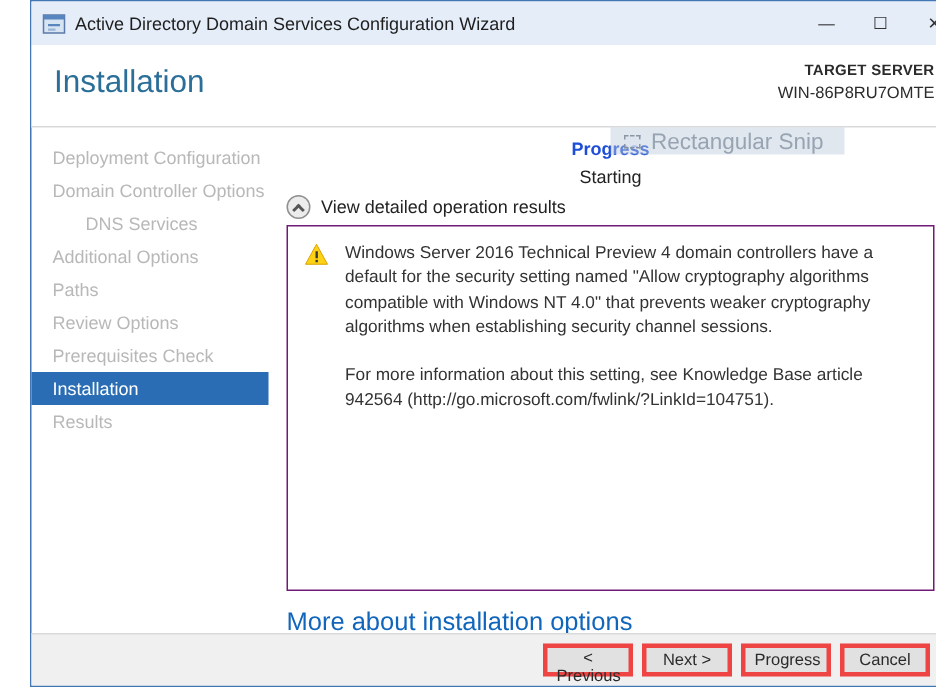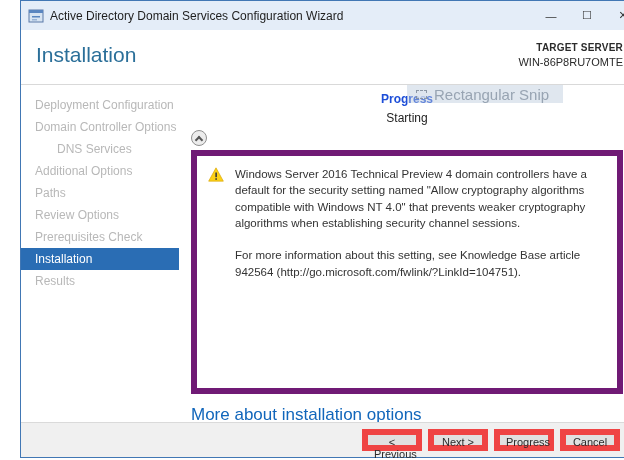--- a/index.html
+++ b/index.html
@@ -88,21 +88,21 @@
   }
   .chevron-up {
     position: absolute; left: 4px; top: 6px;
     width: 6px; height: 6px;
     border-left: 2px solid #555;
     border-top: 2px solid #555;
     transform: rotate(45deg);
   }
   .details-box {
     margin-top: 4px;
-    border: 6px solid #701a75;
+    border: 1px solid #701a75;
     height: 244px;
     padding: 10px 16px 10px 12px;
     background: #ffffff;
     position: relative;
   }
   .warn-icon { position: absolute; left: 11px; top: 11px; width: 16px; height: 15px; }
   .warn-text { margin-left: 26px; font-size: 11.5px; color: #333; line-height: 1.42; }
   .warn-text p { margin: 0 0 16px 0; }
   .more-link {
     display: inline-block;
@@ -138,21 +138,21 @@
     width: 100%; height: 35px;
     background: #f0f0f0;
     border-top: 1px solid #dadada;
     display: flex; align-items: center; justify-content: flex-end;
     padding-right: 21px;
   }
   .btn {
     width: 60px; height: 22px;
     margin-left: 6px;
     background: #e1e1e1;
-    border: 6px solid #ef4444;
+    border: 3px solid #ef4444;
     font-size: 11px;
     color: #2b2b2b;
     font-family: "Liberation Sans", sans-serif;
     cursor: pointer;
   }
 </style>
 </head>
 <body>
 
 <div class="window">
@@ -195,20 +195,21 @@
     </div>
 
     <div class="content">
       <div class="progress-label">Progress</div>
       <div class="status-text">Starting</div>
 
       <div class="toggle-row">
         <span class="circle-btn">
             <span class="chevron-up"></span>
           </span>
+        <span>View detailed operation results</span>
       </div>
 
       <div class="details-box">
         <svg class="warn-icon" viewBox="0 0 24 22">
           <path d="M12 1 L23 21 H1 Z" fill="#fcd116" stroke="#d9a300" stroke-width="1"></path>
           <rect x="11" y="8" width="2.4" height="7" fill="#3a3a3a"></rect>
           <rect x="11" y="16.6" width="2.4" height="2.4" fill="#3a3a3a"></rect>
         </svg>
         <div class="warn-text">
           <p>Windows Server 2016 Technical Preview 4 domain controllers have a default for the security setting named "Allow cryptography algorithms compatible with Windows NT 4.0" that prevents weaker cryptography algorithms when establishing security channel sessions.</p>

